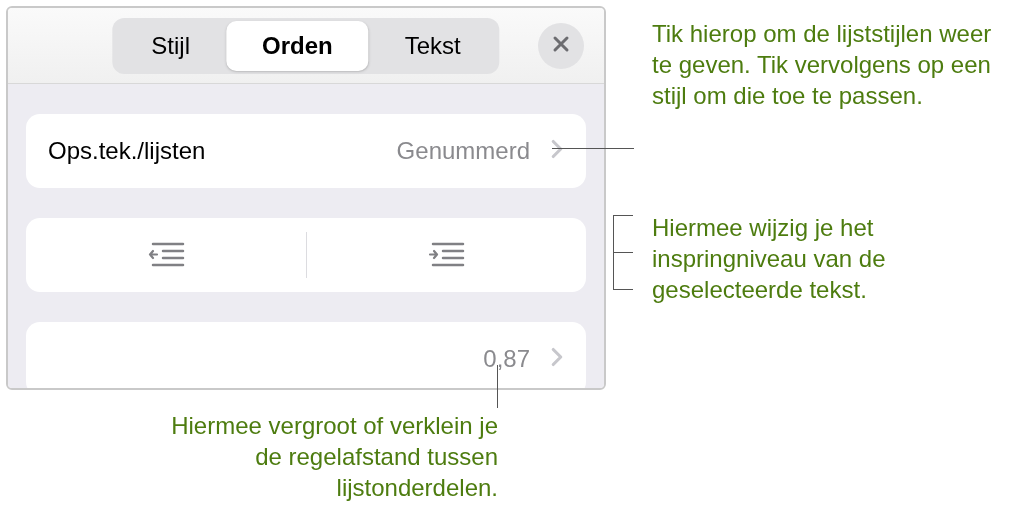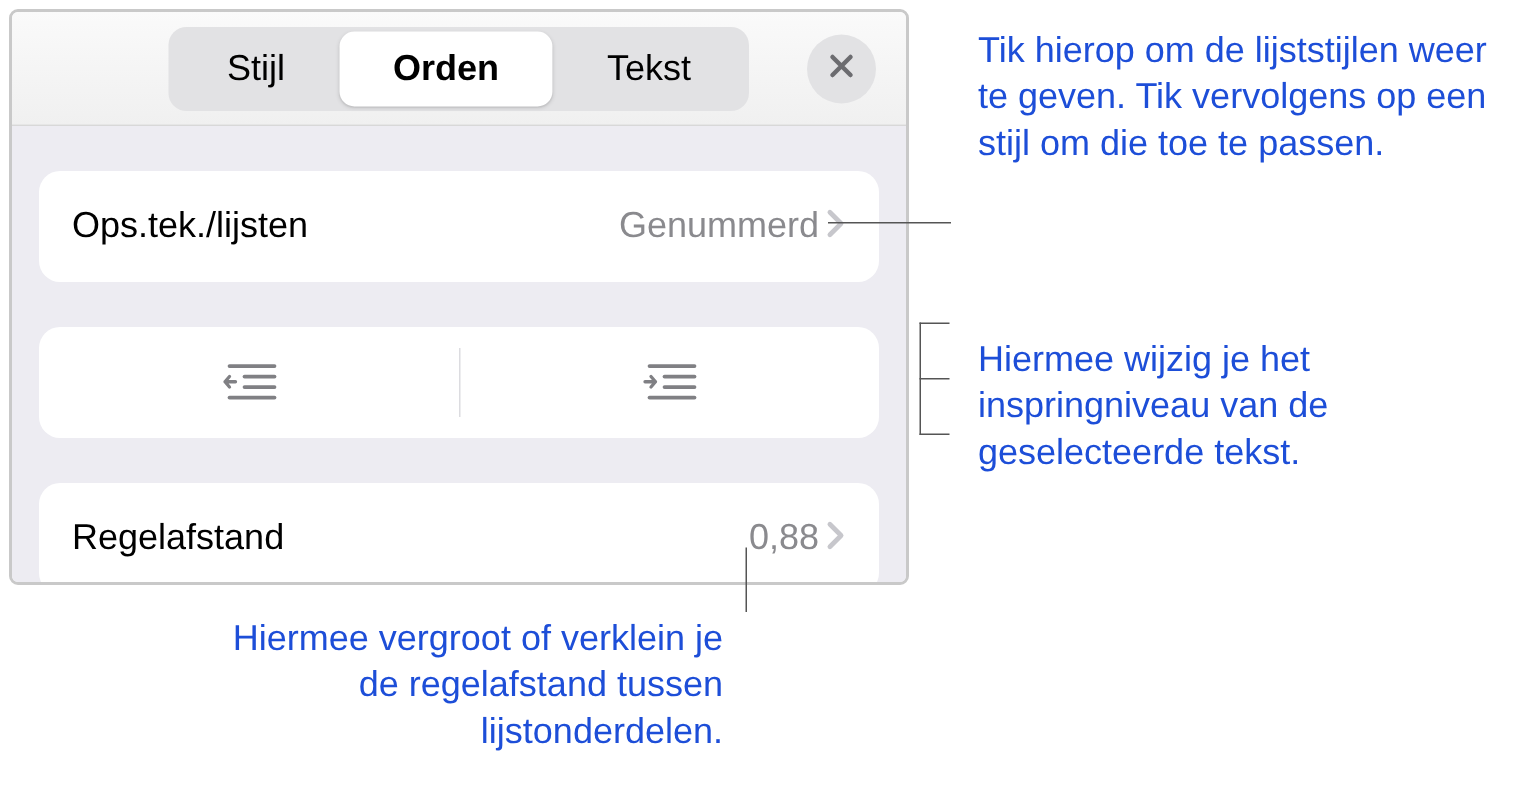--- a/index.html
+++ b/index.html
@@ -99,21 +99,21 @@
     }
     .row-label {
       font-size: 24px;
       color: #000;
       flex: 0 0 auto;
     }
     .row-value {
       margin-left: auto;
       font-size: 24px;
       color: #8a8a8e;
-      margin-right: 4px;
+      margin-right: 20px;
     }
     .chevron {
       color: #c7c7cc;
     }
     .chevron svg {
       width: 14px;
       height: 20px;
     }
     .indent-row {
       display: flex;
@@ -137,34 +137,34 @@
     .divider {
       width: 1px;
       height: 46px;
       background: #dcdce0;
       align-self: center;
     }
     .callout {
       position: absolute;
       font-size: 24px;
       line-height: 1.3;
-      color: #1d4ed8;
+      color: #4d7c0f;
     }
     .callout-1 {
       left: 652px;
       top: 18px;
       width: 344px;
     }
     .callout-2 {
       left: 652px;
-      top: 224px;
+      top: 212px;
       width: 344px;
     }
     .callout-3 {
-      left: 152px;
+      left: 168px;
       top: 410px;
       width: 330px;
       text-align: right;
     }
     .leader {
       position: absolute;
       background: #555;
     }
     .leader-1 {
       left: 552px;
@@ -255,22 +255,21 @@
             <line x1="18" y1="12" x2="38" y2="12" stroke="#808084" stroke-width="2.5" stroke-linecap="round"></line>
             <line x1="18" y1="19" x2="38" y2="19" stroke="#808084" stroke-width="2.5" stroke-linecap="round"></line>
             <line x1="8" y1="26" x2="38" y2="26" stroke="#808084" stroke-width="2.5" stroke-linecap="round"></line>
             <path d="M5 15.5 L12 15.5 M9 12 L12 15.5 L9 19" stroke="#808084" stroke-width="2.2" fill="none" stroke-linecap="round" stroke-linejoin="round"></path>
           </svg>
         </span>
       </button>
     </div>
 
     <div class="row-card">
-      <span class="row-label">Regelafstand</span>
-      <span class="row-value">0,88</span>
+      <span class="row-value">0,87</span>
       <span class="chevron">
         <svg viewBox="0 0 10 16">
             <path d="M2 2 L8 8 L2 14" stroke="#c7c7cc" stroke-width="2.5" fill="none" stroke-linecap="round" stroke-linejoin="round"></path>
           </svg>
       </span>
     </div>
 
   </div>
 </div>
 

